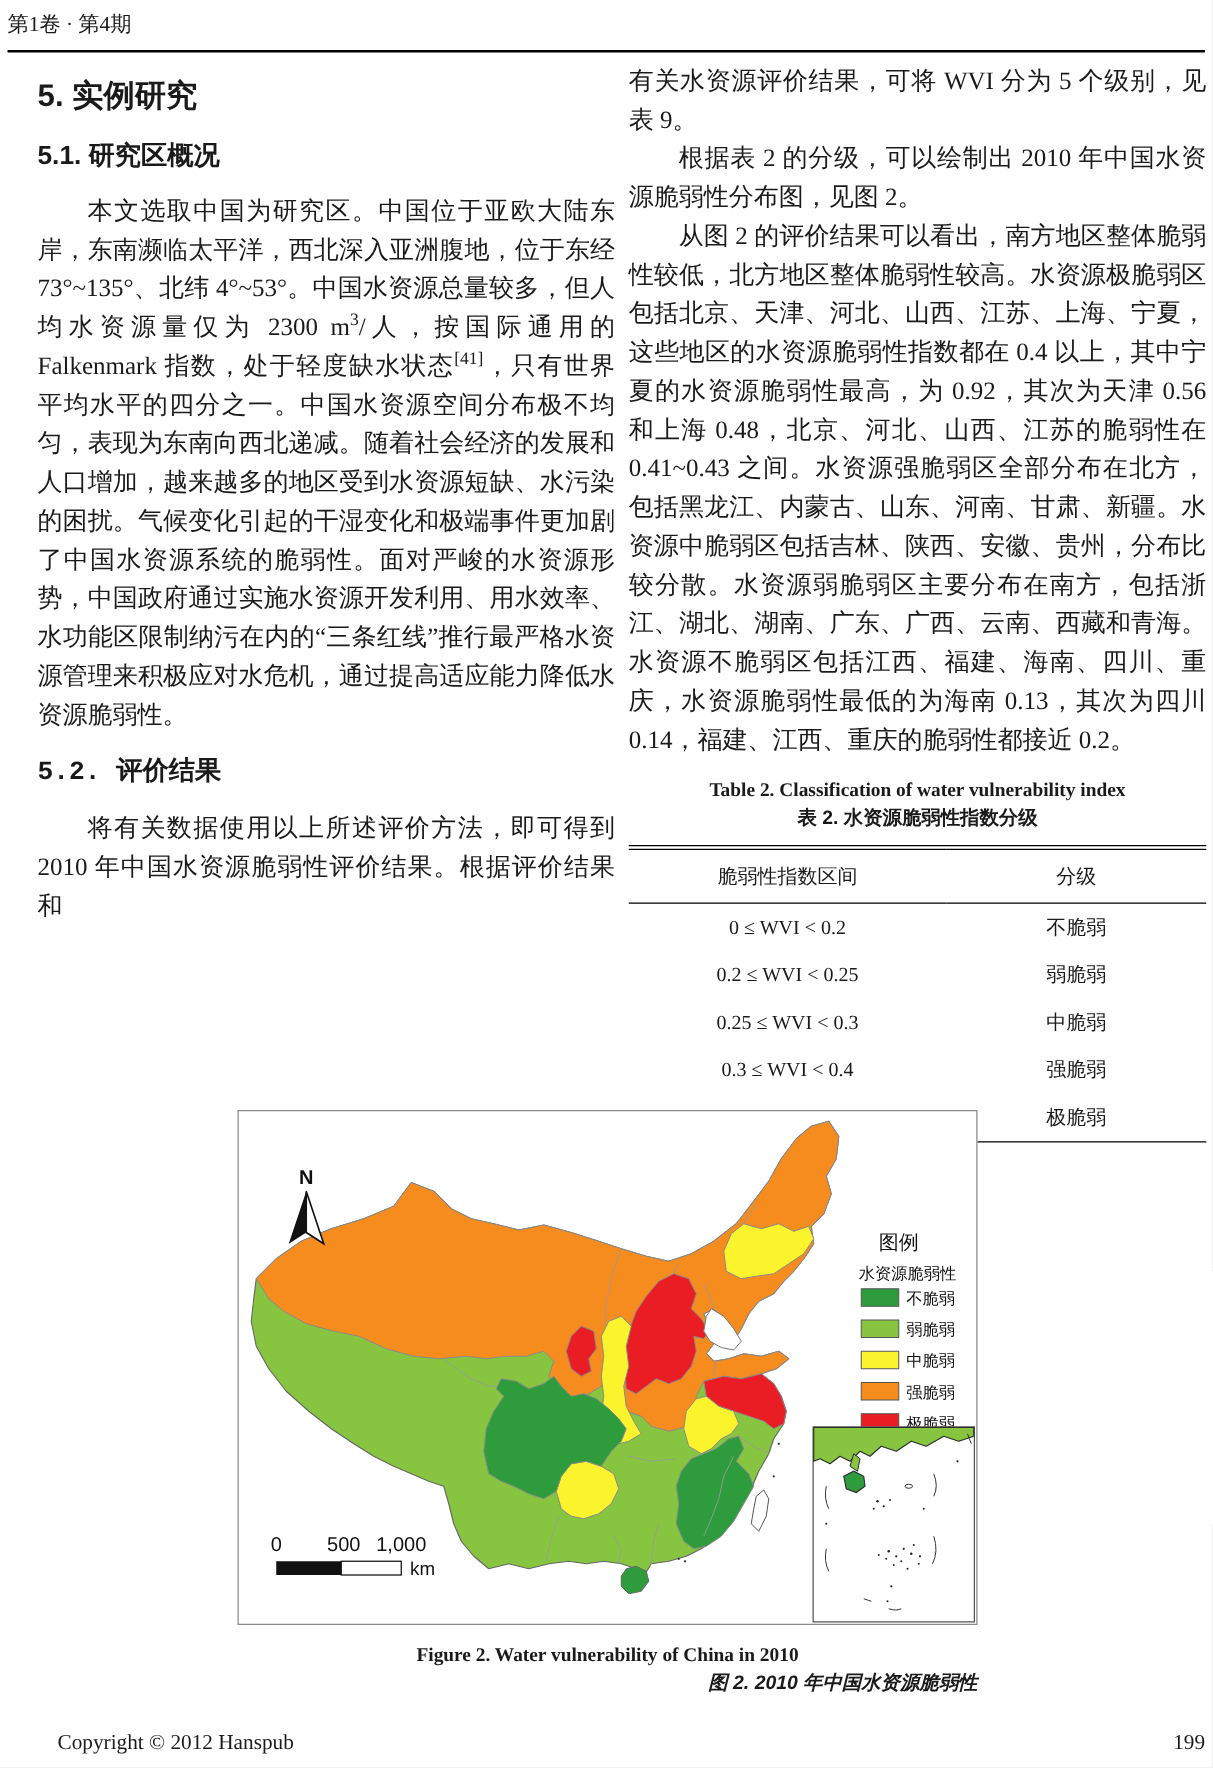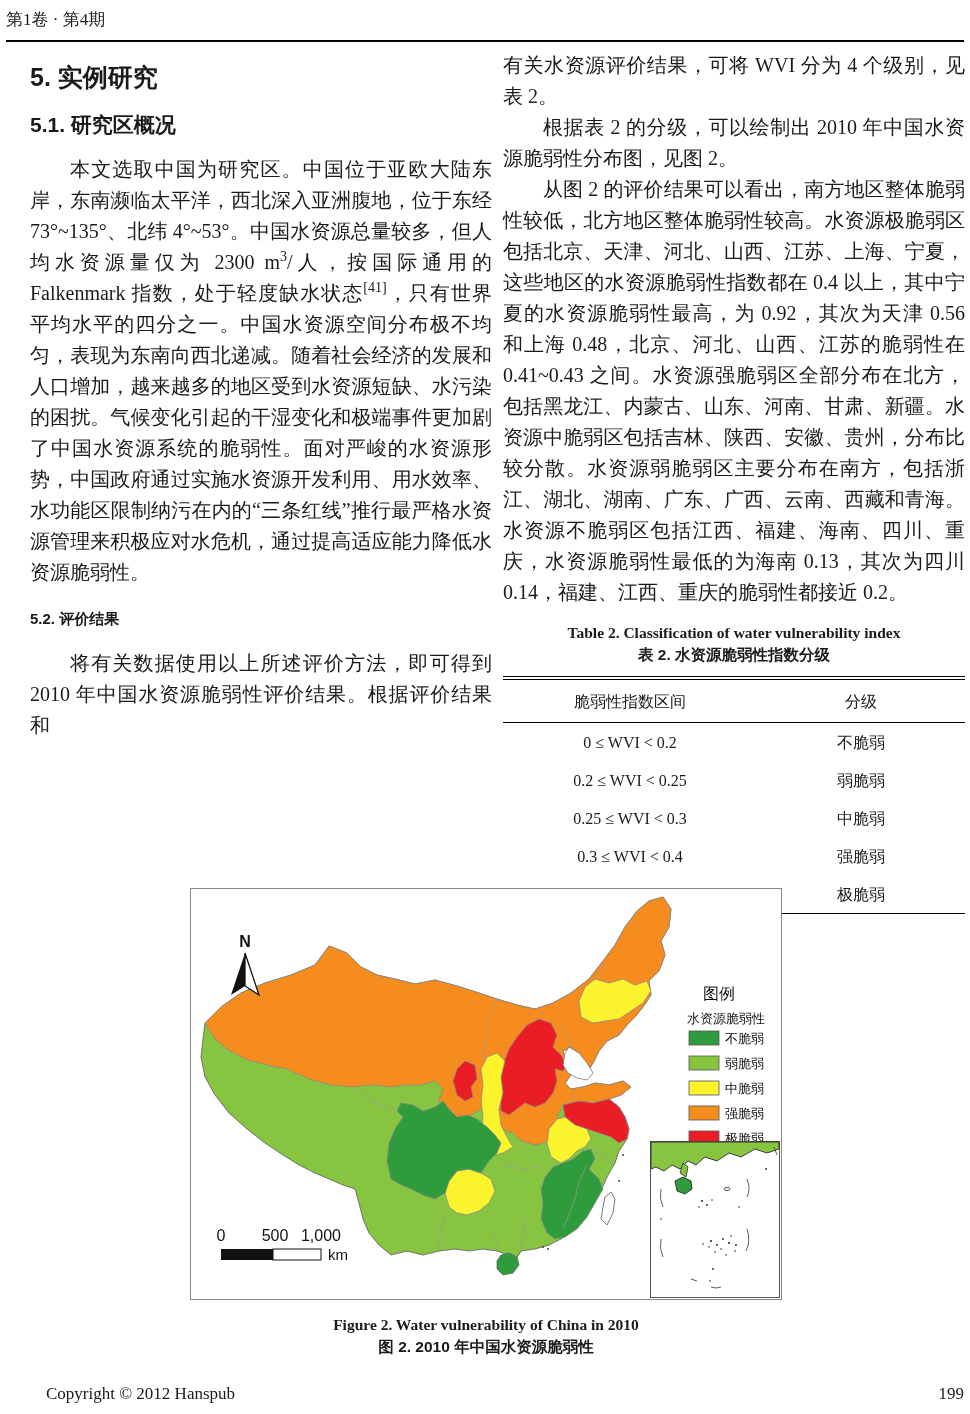--- a/index.html
+++ b/index.html
@@ -11,38 +11,38 @@
   .header{position:absolute;top:8px;left:6px;right:6px;height:32px;
     border-bottom:2px solid #000;display:flex;align-items:flex-start;font-size:17px;}
   .header .issue{white-space:nowrap;}
   .header .running{margin-left:92px;white-space:nowrap;}
   
   .col{position:absolute;top:50px;width:462px;font-size:20px;line-height:31px;text-align:justify;}
   .col-left{left:6px;margin-left:24px;}
   .col-right{left:503px;}
   h1.sec{font-family:"Liberation Sans","DejaVu Sans",sans-serif;font-size:25px;margin:12px 0 20px 0;line-height:30px;}
   h2.sec{font-family:"Liberation Sans","DejaVu Sans",sans-serif;font-size:21px;margin:0 0 16px 0;line-height:26px;}
-  h2.sec2{font-family:Liberation Sans, sans-serif;font-size:15px;margin:18px 0 16px 0;line-height:26px;}
+  h2.sec2{font-family:Liberation Mono, monospace;font-size:21px;margin:18px 0 16px 0;line-height:26px;}
   p.body{margin:0;text-indent:2em;}
   p.body-noindent{margin:0;text-indent:0;}
   sup{font-size:70%;line-height:0;}
   
   .tablewrap{margin-top:14px;}
   .tcaption{text-align:center;font-weight:bold;font-size:15.5px;line-height:22px;}
   .tcaption-zh{text-align:center;font-weight:bold;font-size:15.5px;line-height:22px;font-family:"Liberation Sans","DejaVu Sans",sans-serif;}
   .t2outer{margin-top:10px;border-top:1px solid #000;}
   table.t2{width:100%;border-collapse:collapse;margin-top:2px;border-top:1px solid #000;border-bottom:1.5px solid #000;}
   table.t2 th{font-weight:normal;font-size:16px;padding:6px 0 5px 0;border-bottom:1.2px solid #000;text-align:center;}
   table.t2 td{font-size:16px;padding:3.5px 0;text-align:center;}
   table.t2 .c1{width:55%;}
   
   .figure{position:absolute;top:888px;left:190px;width:592px;}
   .mapframe{width:592px;height:412px;border:1px solid #8a8a8a;box-sizing:border-box;background:#fff;}
   .fcaption{margin-top:14px;text-align:center;font-weight:bold;font-size:15.5px;line-height:22px;}
-  .fcaption-zh{text-align:center;font-weight:bold;font-size:15.5px;line-height:22px;font-family:"Liberation Sans","DejaVu Sans",sans-serif;}
+  .fcaption-zh{text-align:right;font-weight:bold;font-size:15.5px;line-height:22px;font-family:"Liberation Sans","DejaVu Sans",sans-serif;font-style:italic;}
   
   .footer{position:absolute;left:6px;right:6px;bottom:10px;display:flex;justify-content:space-between;font-size:17px;margin-left:40px;}
   svg text{font-family:"Liberation Sans","DejaVu Sans",sans-serif;fill:#111;}
 </style>
 </head>
 <body>
 
 <div class="page">
 
   <div class="header">
@@ -51,21 +51,21 @@
 
   <div class="col col-left">
     <h1 class="sec">5. 实例研究</h1>
     <h2 class="sec">5.1. 研究区概况</h2>
     <p class="body"><span>本文选取中国为研究区。中国位于亚欧大陆东岸，东南濒临太平洋，西北深入亚洲腹地，位于东经 73°~135°、北纬 4°~53°。中国水资源总量较多，但人均水资源量仅为 2300 m</span><sup>3</sup><span>/人，按国际通用的 Falkenmark 指数，处于轻度缺水状态</span><sup>[41]</sup><span>，只有世界平均水平的四分之一。中国水资源空间分布极不均匀，表现为东南向西北递减。随着社会经济的发展和人口增加，越来越多的地区受到水资源短缺、水污染的困扰。气候变化引起的干湿变化和极端事件更加剧了中国水资源系统的脆弱性。面对严峻的水资源形势，中国政府通过实施水资源开发利用、用水效率、水功能区限制纳污在内的“三条红线”推行最严格水资源管理来积极应对水危机，通过提高适应能力降低水资源脆弱性。</span></p>
     <h2 class="sec2">5.2. 评价结果</h2>
     <p class="body">将有关数据使用以上所述评价方法，即可得到 2010 年中国水资源脆弱性评价结果。根据评价结果和</p>
   </div>
 
   <div class="col col-right">
-    <p class="body-noindent">有关水资源评价结果，可将 WVI 分为 4 个级别，见表 2。</p>
+    <p class="body-noindent">有关水资源评价结果，可将 WVI 分为 5 个级别，见表 9。</p>
     <p class="body">根据表 2 的分级，可以绘制出 2010 年中国水资源脆弱性分布图，见图 2。</p>
     <p class="body">从图 2 的评价结果可以看出，南方地区整体脆弱性较低，北方地区整体脆弱性较高。水资源极脆弱区包括北京、天津、河北、山西、江苏、上海、宁夏，这些地区的水资源脆弱性指数都在 0.4 以上，其中宁夏的水资源脆弱性最高，为 0.92，其次为天津 0.56 和上海 0.48，北京、河北、山西、江苏的脆弱性在 0.41~0.43 之间。水资源强脆弱区全部分布在北方，包括黑龙江、内蒙古、山东、河南、甘肃、新疆。水资源中脆弱区包括吉林、陕西、安徽、贵州，分布比较分散。水资源弱脆弱区主要分布在南方，包括浙江、湖北、湖南、广东、广西、云南、西藏和青海。水资源不脆弱区包括江西、福建、海南、四川、重庆，水资源脆弱性最低的为海南 0.13，其次为四川 0.14，福建、江西、重庆的脆弱性都接近 0.2。</p>
 
     <div class="tablewrap">
       <div class="tcaption">Table 2. Classification of water vulnerability index</div>
       <div class="tcaption-zh">表 2. 水资源脆弱性指数分级</div>
       <div class="t2outer">
         <table class="t2">
           <thead>
             <tr>

